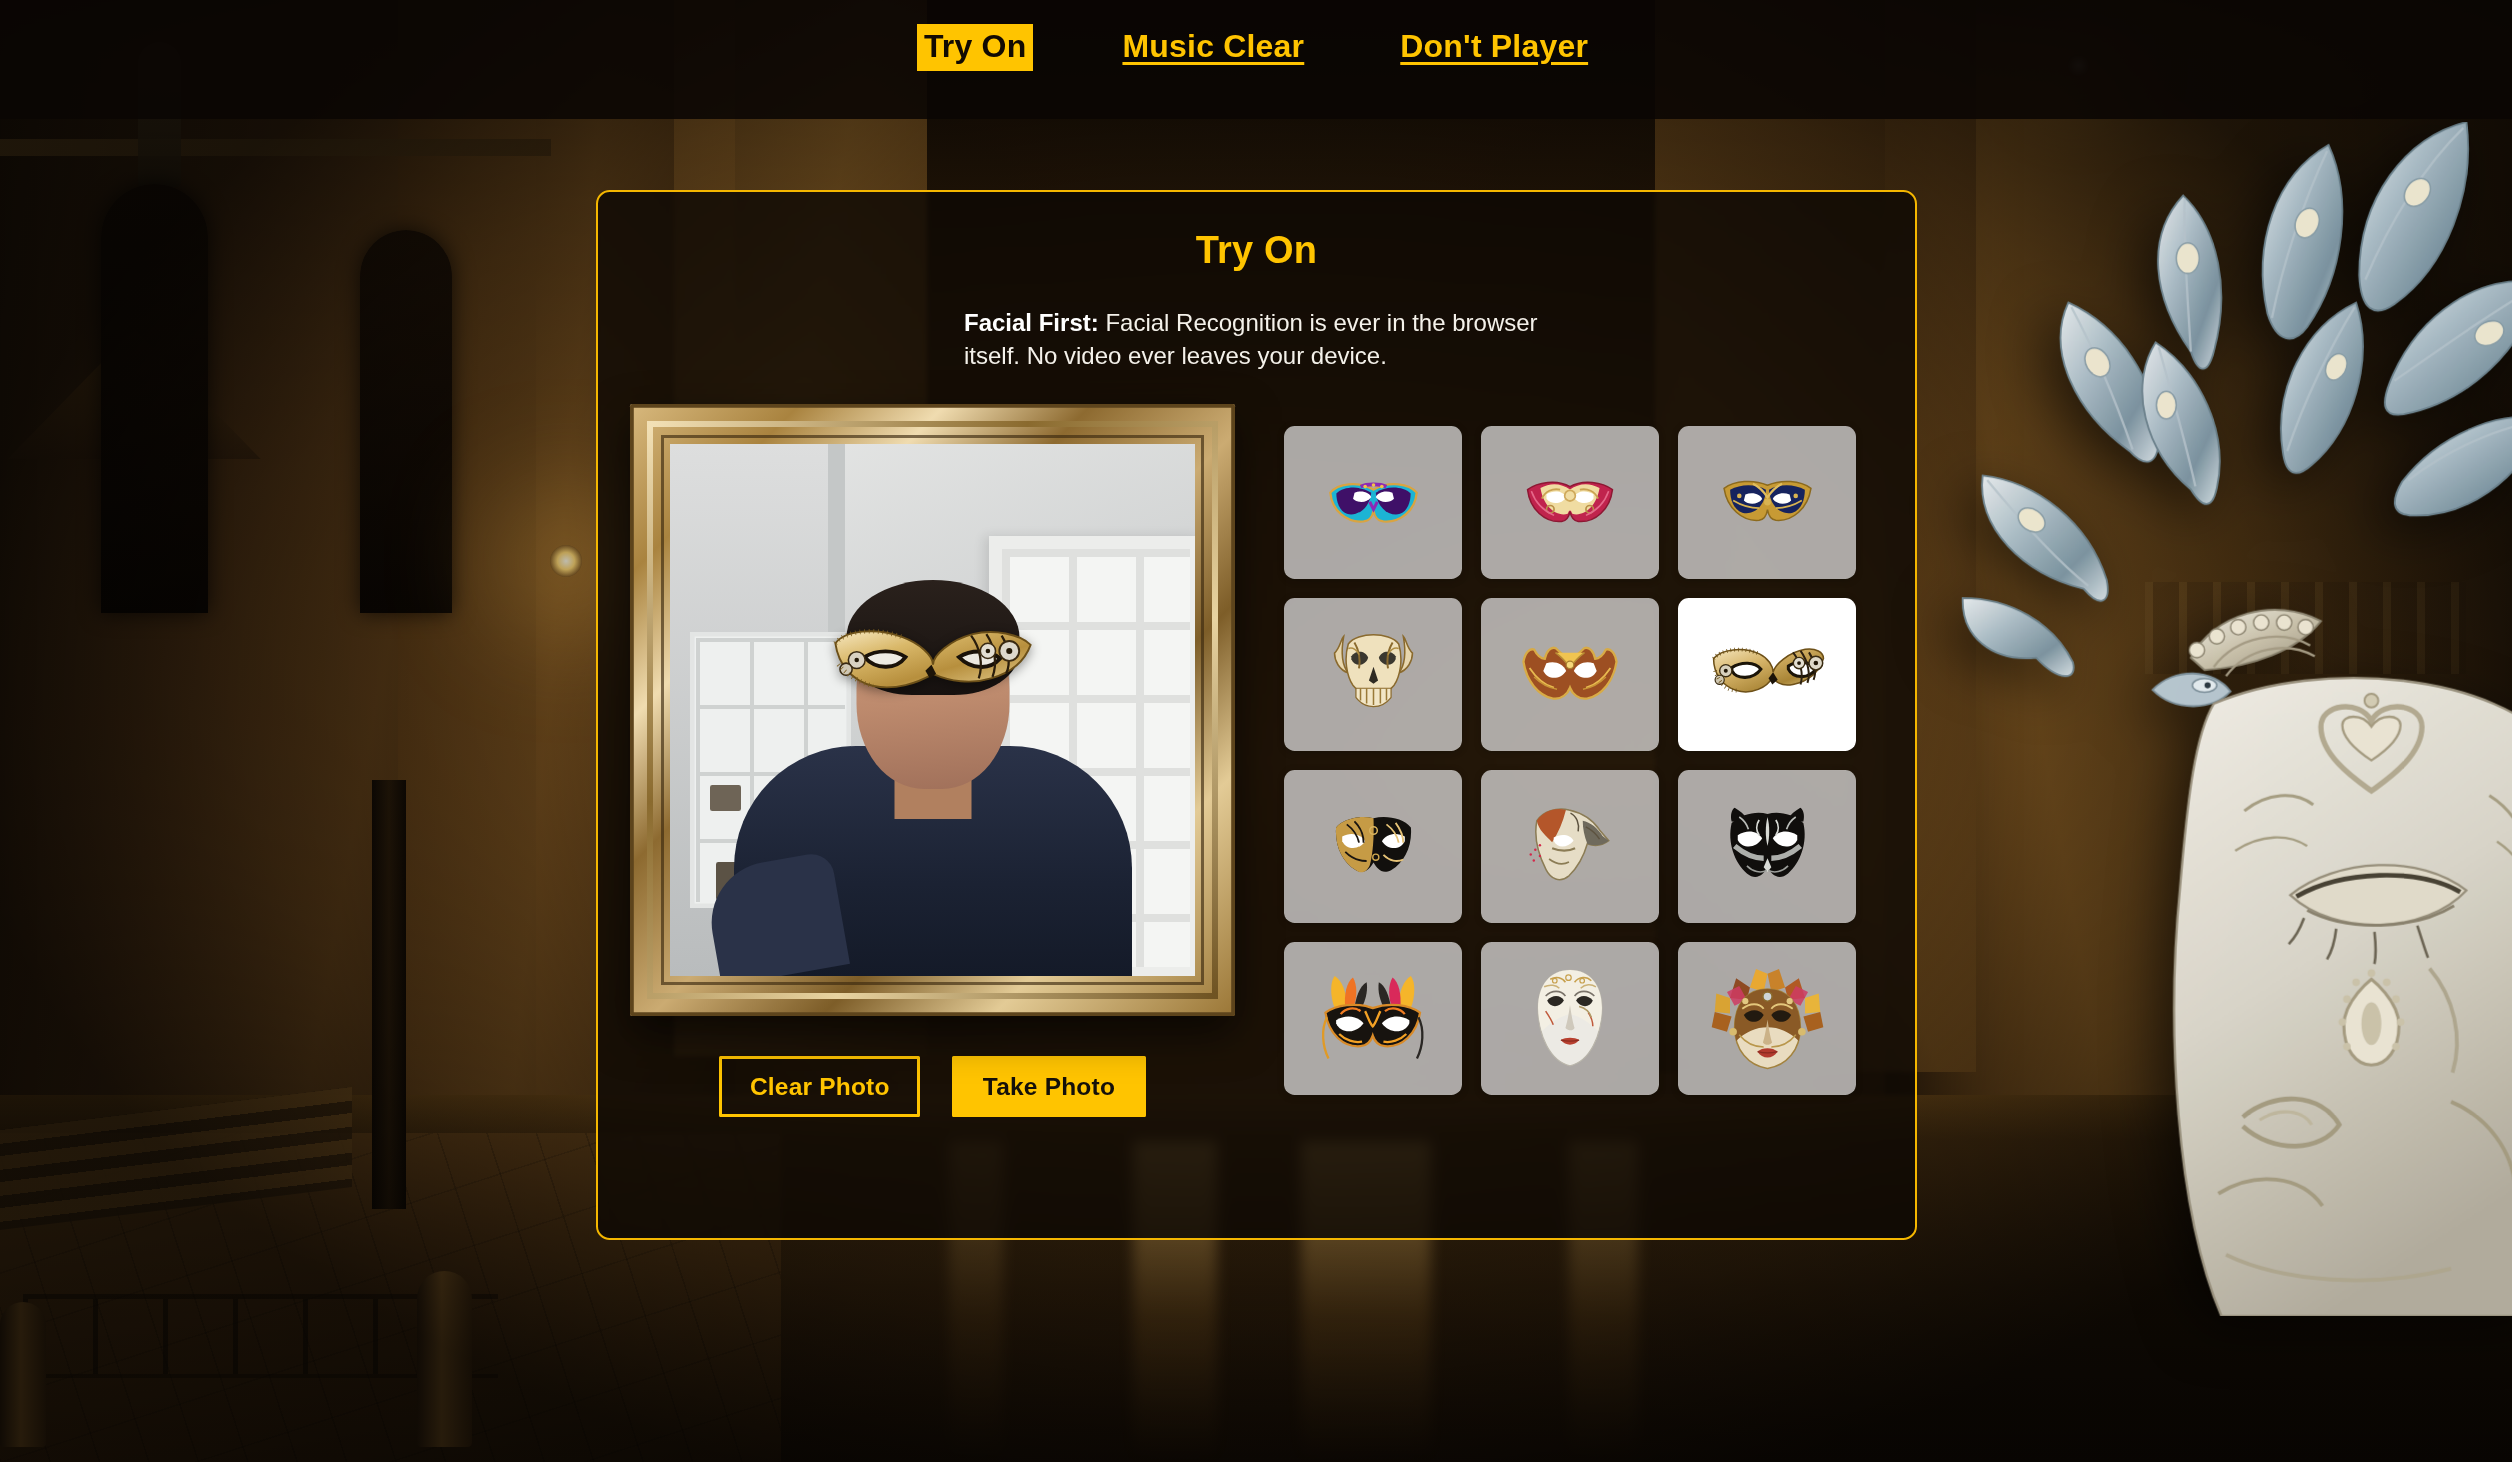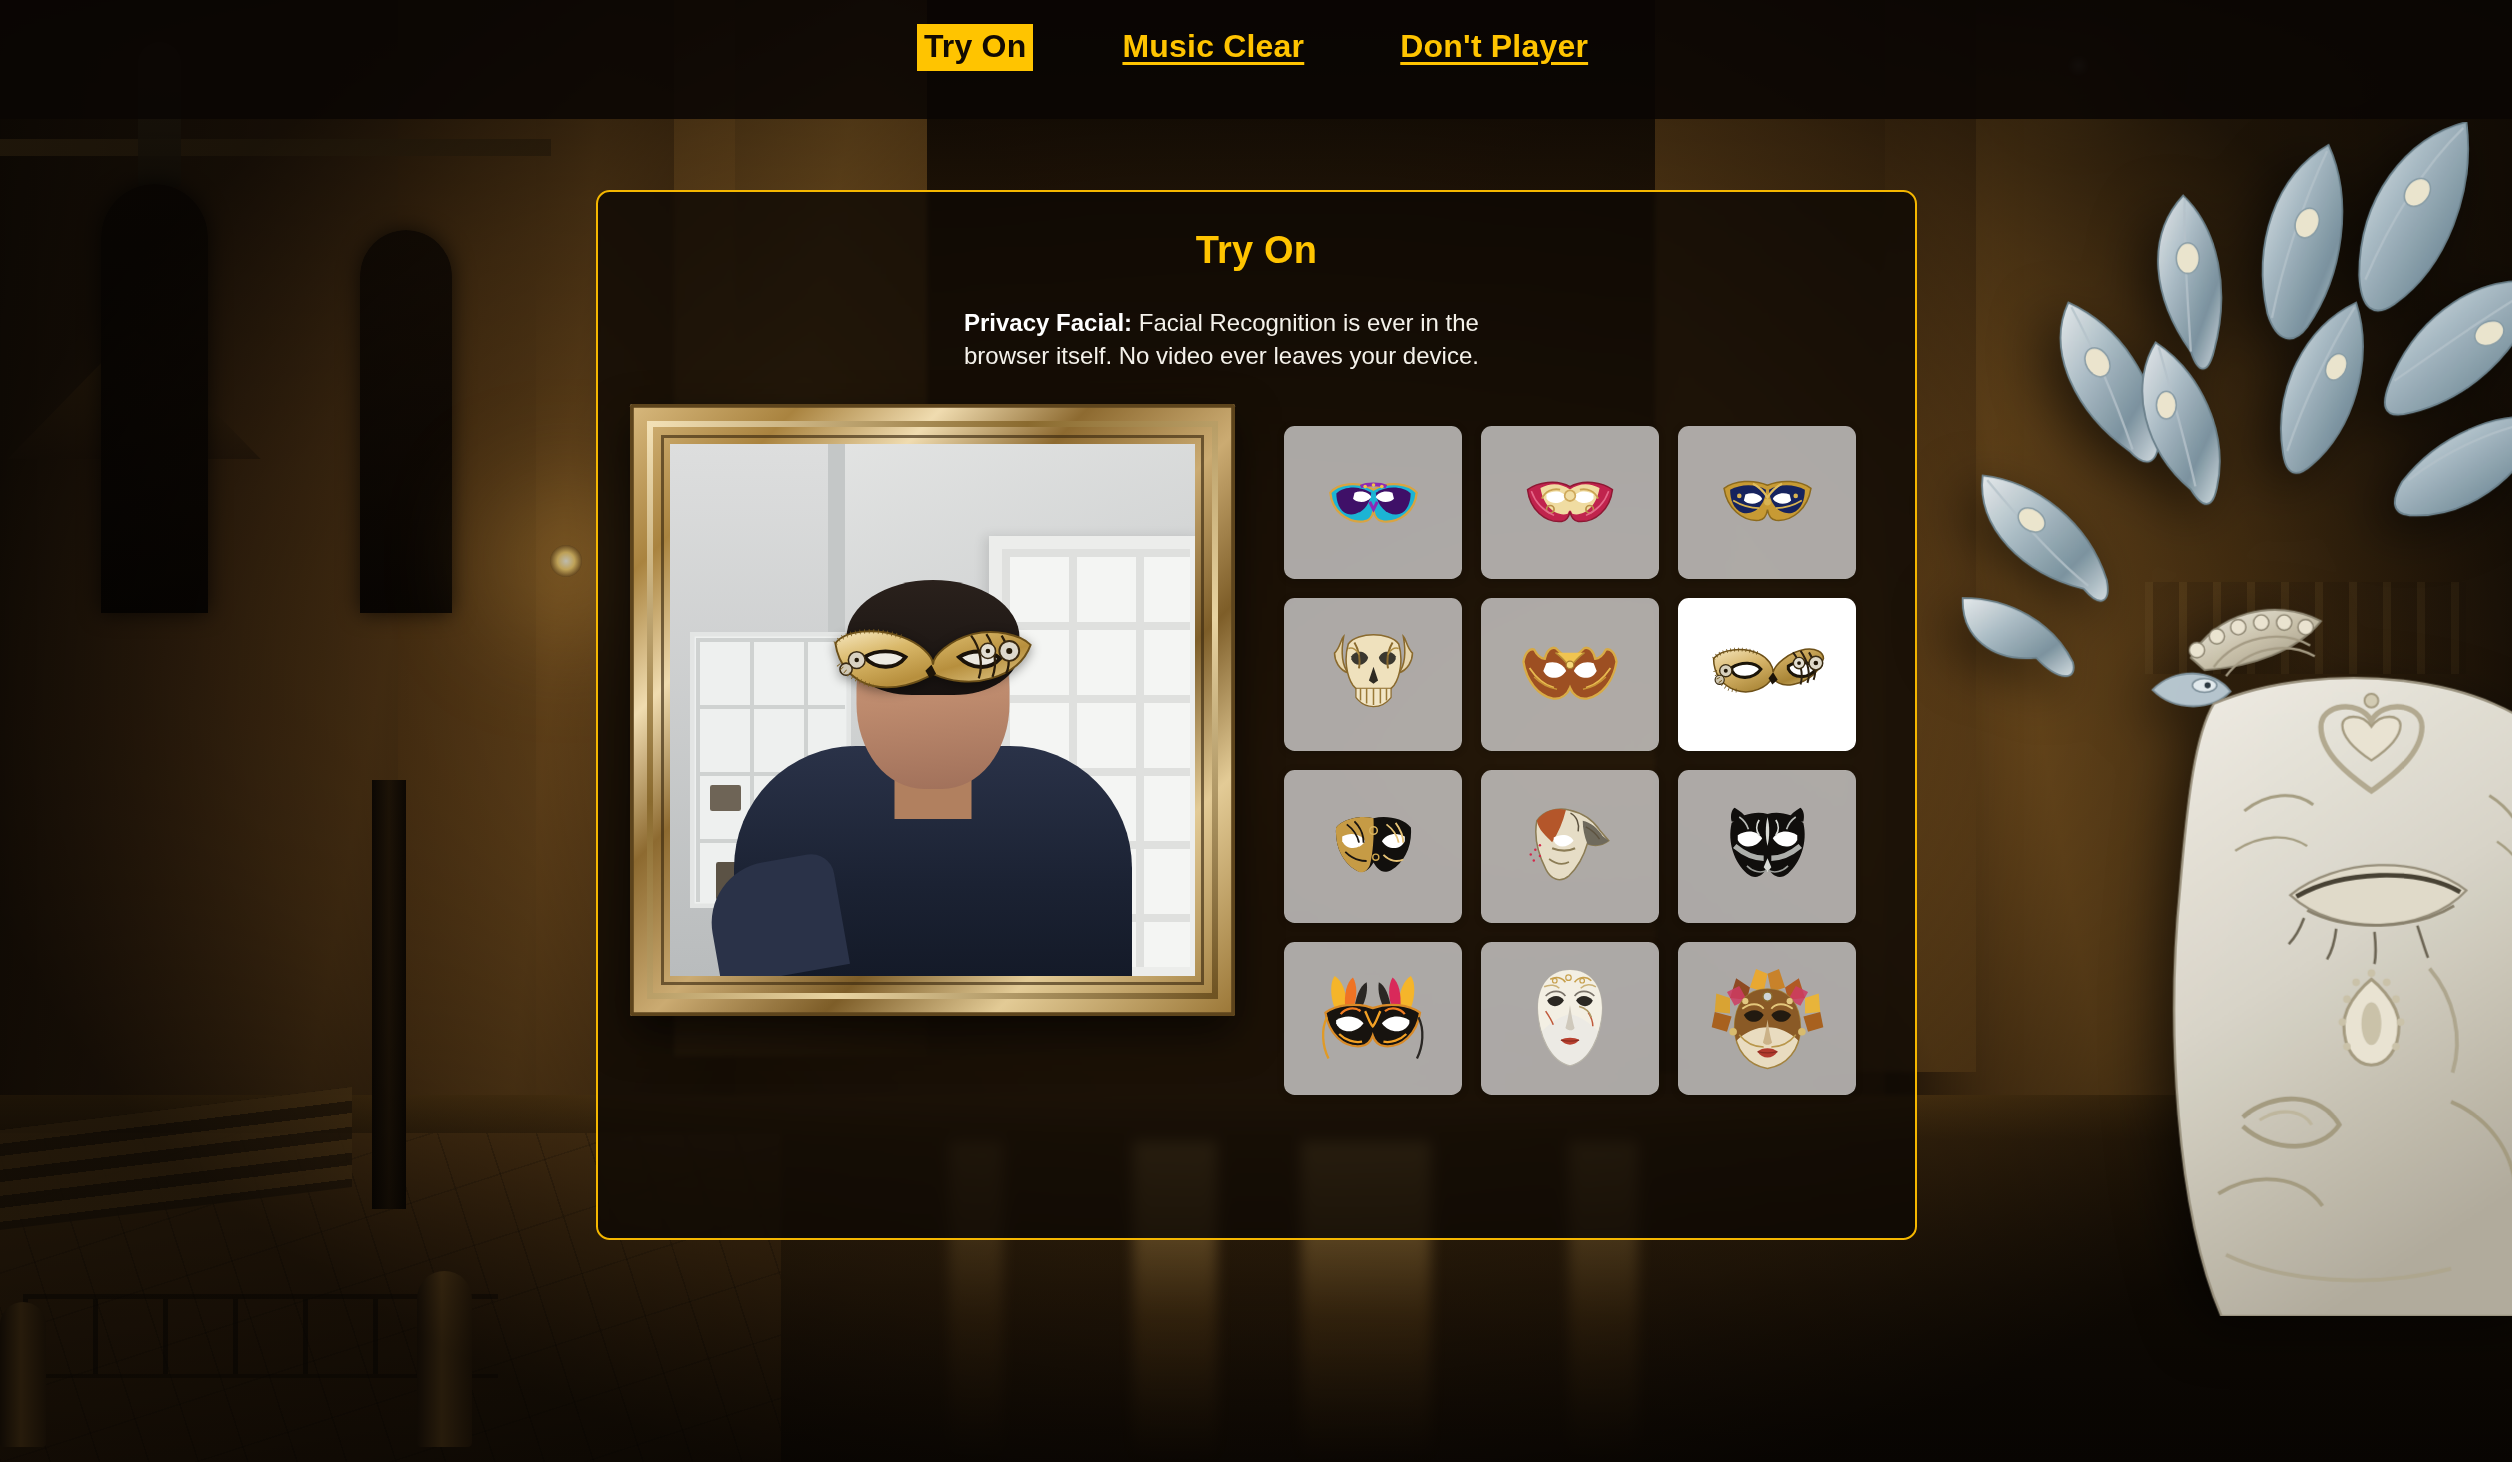--- a/index.html
+++ b/index.html
@@ -376,21 +376,21 @@
     <a class="nav-link">Music Clear</a>
     <a class="nav-link">Don't Player</a>
   </nav>
 </div>
 
 <div id="card">
 
   <div id="card-title">Try On</div>
 
   <p id="privacy">
-    <b>Privacy Facial:</b><span> Facial Recognition is ever in the browser itself. No video ever leaves your device.</span>
+    <b>Facial First:</b><span> Facial Recognition is ever in the browser itself. No video ever leaves your device.</span>
   </p>
 
   <div id="card-body">
 
     <div id="cam-col">
 
       <div id="frame">
         <div id="video">
           <div class="room-wall"></div>
           <div class="room-wallpanel"></div>
@@ -438,20 +438,24 @@
             <circle cx="36" cy="46" r="11" fill="#d9d2c2" stroke="#3a2a12" stroke-width="2"></circle>
             <circle cx="36" cy="46" r="3" fill="#241908"></circle>
             <circle cx="22" cy="58" r="8" fill="#cfc7b4" stroke="#3a2a12" stroke-width="2"></circle>
             <path d="M134 52 L140 64 L132 70 L126 60 Z" fill="#1c1308"></path>
             <path d="M8 24 C20 8 60 2 96 16" stroke="#7a5c1e" stroke-width="6" stroke-dasharray="1 5" fill="none"></path>
             <path d="M12 52 C30 74 58 80 58 80" stroke="#7a5c1e" stroke-width="6" stroke-dasharray="1 5" fill="none"></path>
           </svg>
         </div>
       </div>
 
+      <div id="cam-buttons">
+        <button class="btn btn-outline">Clear Photo</button>
+        <button class="btn btn-solid">Take Photo</button>
+      </div>
     </div>
 
     <div id="mask-grid">
 
       <div class="mask-tile">
         <svg width="93" height="47" viewBox="0 0 122 62">
           <path d="M4 18 C14 6 40 2 61 14 C82 2 108 6 118 18 C116 42 96 58 74 56 C66 55 62 48 61 42
                    C60 48 56 55 48 56 C26 58 6 42 4 18 Z" fill="#1cb4d4" stroke="#d9a441" stroke-width="3"></path>
           <path d="M12 19 C22 10 42 8 58 18 C56 38 40 50 26 46 C16 42 12 30 12 19 Z" fill="#3f1068"></path>
           <path d="M110 19 C100 10 80 8 64 18 C66 38 82 50 96 46 C106 42 110 30 110 19 Z" fill="#3f1068"></path>

